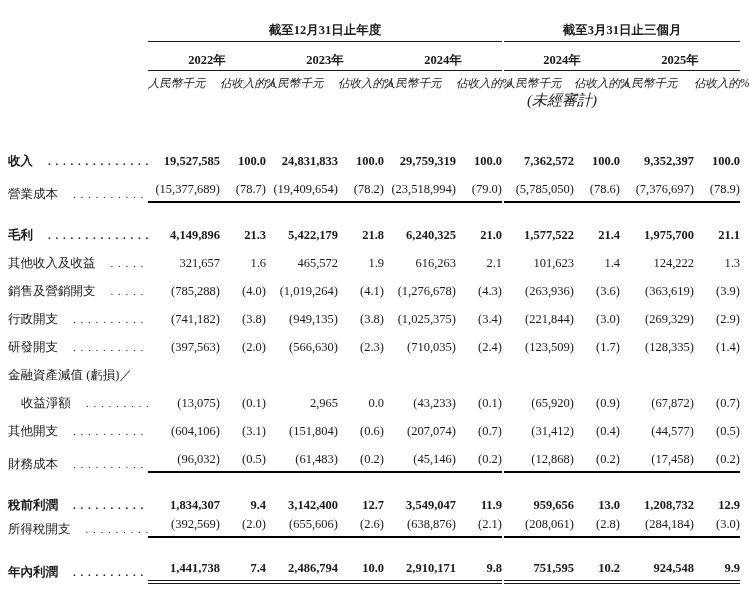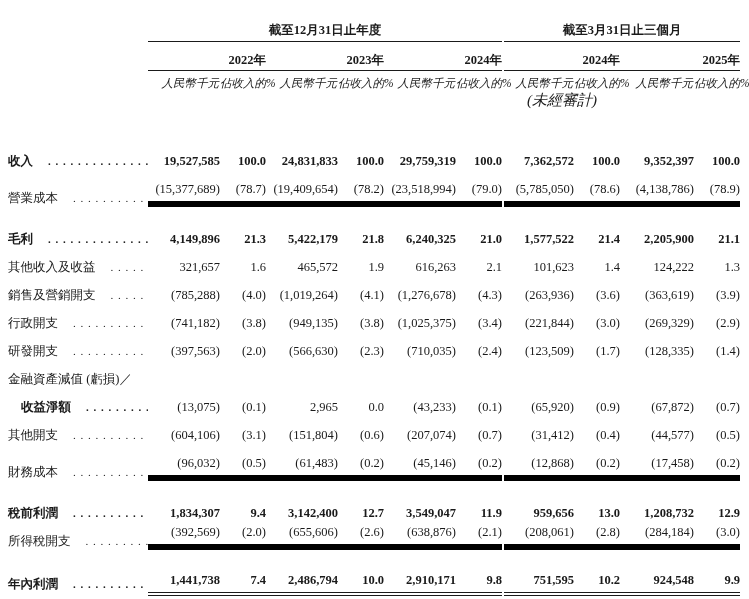--- a/index.html
+++ b/index.html
@@ -10,40 +10,40 @@
   }
   .sheet{padding:16px 13px 0 8px;}
   
   .grid{display:grid;grid-template-columns:140px 72px 46px 72px 46px 72px 46px 2px 70px 46px 74px 46px;align-items:end;}
   
   .ghead{margin-top:6px;font-weight:bold;font-size:12.5px;line-height:16px;}
   .ghead .gspan{text-align:center;padding-bottom:3px;border-bottom:1.5px solid #1a1a1a;white-space:nowrap;}
   .g1{grid-column:2/8;}
   .g2{grid-column:9/13;}
   .yhead{margin-top:10px;font-weight:bold;font-size:12.5px;line-height:16px;}
-  .yhead .yspan{text-align:right;padding-bottom:2px;border-bottom:1.5px solid #1a1a1a;white-space:nowrap;}
+  .yhead .yspan{text-align:center;padding-bottom:2px;border-bottom:1.5px solid #1a1a1a;white-space:nowrap;}
   .y1{grid-column:2/4;} .y2{grid-column:4/6;} .y3{grid-column:6/8;} .y4{grid-column:9/11;} .y5{grid-column:11/13;}
   .shead{margin-top:5px;font-style:italic;font-size:11.5px;line-height:15px;}
-  .shead span{text-align:right;white-space:nowrap;padding-right:1px;}
+  .shead span{text-align:left;white-space:nowrap;padding-right:1px;}
   .u2{grid-column:2;} .p2{grid-column:3;} .u3{grid-column:4;} .p3{grid-column:5;} .u4{grid-column:6;} .p4{grid-column:7;}
   .u5{grid-column:9;} .p5{grid-column:10;} .u6{grid-column:11;} .p6{grid-column:12;}
   .notes{font-style:italic;font-size:15px;line-height:14px;margin-top:2px;}
   .notes .nspan{grid-column:9/11;text-align:center;white-space:nowrap;}
   
   .body-rows{margin-top:46px;}
   .row{font-size:12.5px;line-height:17px;margin-bottom:11px;}
   .row.bold{font-weight:bold;}
   .lblcell{display:flex;align-items:baseline;white-space:nowrap;overflow:visible;gap:12px;}
-  .lblcell.ind{padding-left:13px;font-weight:bold;}
+  .lblcell.ind{padding-left:13px;}
   .dots{flex:1;overflow:hidden;white-space:nowrap;margin-left:3px;}
   .dots::after{content:". . . . . . . . . . . . . . . . . . . . . . . . . . . . . . . . . . . . . . . .";letter-spacing:1px;font-size:11px;}
   .nodots .dots::after{content:"";}
   .num{text-align:right;white-space:nowrap;}
   
-  .row.u .num{border-bottom:6px solid #000000;padding-bottom:3px;}
+  .row.u .num{border-bottom:2px solid #000000;padding-bottom:3px;}
   .row.u{margin-bottom:24px;}
   .row.mb17{margin-bottom:2px;}
   .row.mb22{margin-bottom:22px;}
   .row.dbl .num{border-bottom:1px solid #1a1a1a;padding-bottom:3px;position:relative;}
   .row.dbl .num::after{content:"";position:absolute;left:0;right:0;bottom:-4px;height:1px;background:#1a1a1a;}
   .gapcell{}
 </style>
 </head>
 <body>
 
@@ -106,39 +106,39 @@
         </div>
       <span class="num">(15,377,689)</span>
         <span class="num">(78.7)</span>
         <span class="num">(19,409,654)</span>
         <span class="num">(78.2)</span>
         <span class="num">(23,518,994)</span>
         <span class="num">(79.0)</span>
         <span class="gapcell"></span>
         <span class="num">(5,785,050)</span>
         <span class="num">(78.6)</span>
-        <span class="num">(4,138,786)</span>
+        <span class="num">(7,376,697)</span>
         <span class="num">(78.9)</span>
     </div>
 
     <div class="grid row bold">
       <div class="lblcell">
           <span>毛利</span>
           <span class="dots"></span>
         </div>
       <span class="num">4,149,896</span>
         <span class="num">21.3</span>
         <span class="num">5,422,179</span>
         <span class="num">21.8</span>
         <span class="num">6,240,325</span>
         <span class="num">21.0</span>
         <span class="gapcell"></span>
         <span class="num">1,577,522</span>
         <span class="num">21.4</span>
-        <span class="num">2,205,900</span>
+        <span class="num">1,975,700</span>
         <span class="num">21.1</span>
     </div>
 
     <div class="grid row">
       <div class="lblcell">
           <span>其他收入及收益</span>
           <span class="dots"></span>
         </div>
       <span class="num">321,657</span>
         <span class="num">1.6</span>

